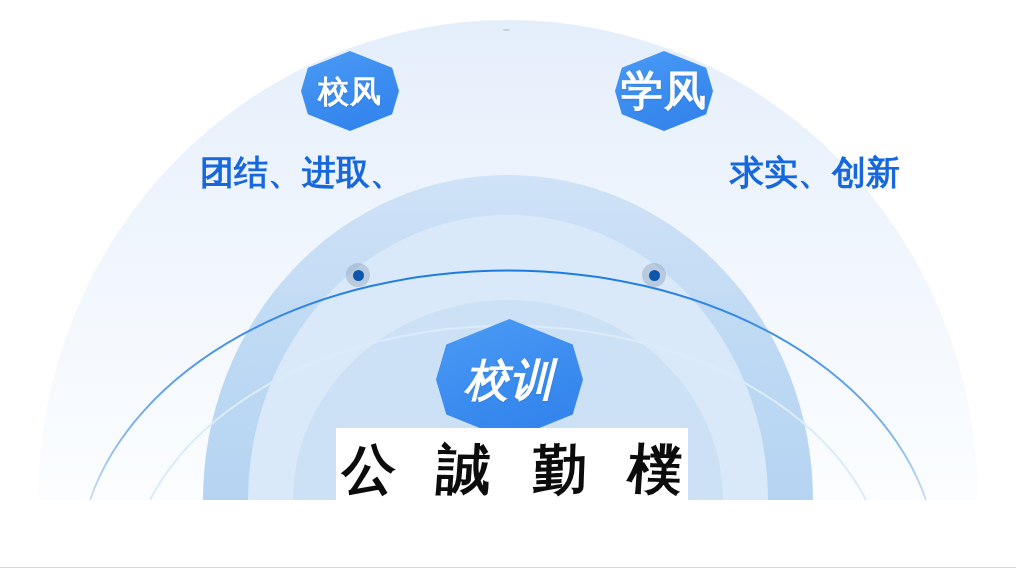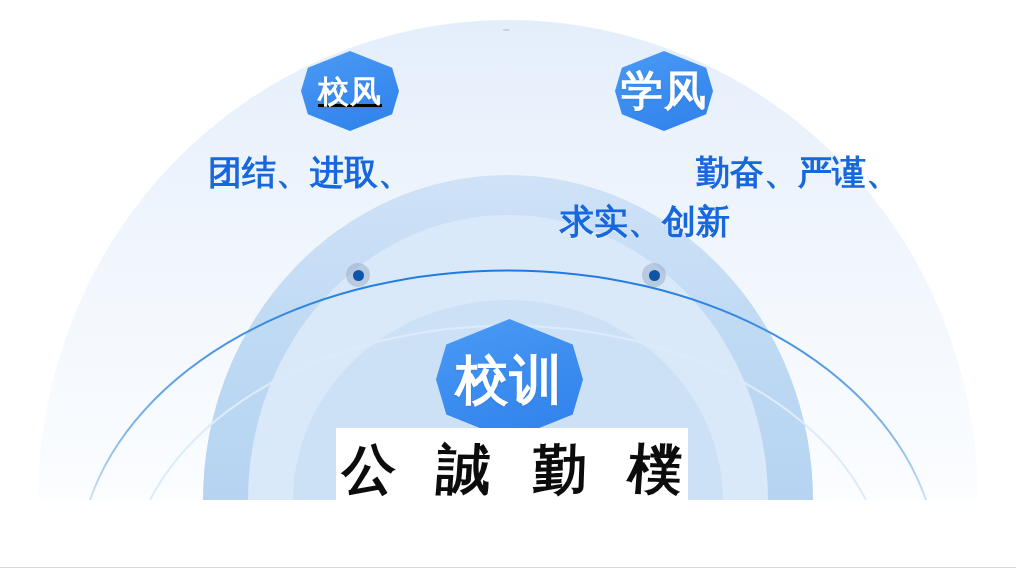--- a/index.html
+++ b/index.html
@@ -68,54 +68,53 @@
     line-height: 1;
     white-space: nowrap;
     text-shadow: 0 1px 2px rgba(20, 70, 140, .18);
   }
 
   #badge-xiaofeng {
     left: 301px;
     top: 51px;
     width: 98px;
     height: 80px;
-    text-decoration: underline;
   }
   #badge-xiaofeng .badge-label { font-size: 31px; }
 
   #badge-xuefeng {
     left: 615px;
     top: 51px;
     width: 98px;
     height: 80px;
   }
   #badge-xuefeng .badge-label { font-size: 42px; }
 
   #badge-xiaoxun {
     left: 436px;
     top: 319px;
     width: 147px;
     height: 121px;
   }
-  #badge-xiaoxun .badge-label { font-size: 53px; }
+  #badge-xiaoxun .badge-label { font-size: 44px; font-style: italic; }
 
   
   .motto {
     position: absolute;
     color: #1668dc;
     font-weight: 700;
     font-size: 34px;
     line-height: 1.45;
     white-space: nowrap;
     text-shadow: 0 1px 1px rgba(255,255,255,.55);
   }
   .motto .line { display: block; }
 
   #motto-left {
-    left: 122px;
+    left: 114px;
     top: 148px;
     text-align: right;
     width: 290px;
   }
   #motto-right {
     left: 560px;
     top: 148px;
     text-align: left;
     width: 340px;
   }
@@ -233,21 +232,20 @@
 
   <div class="badge" id="badge-xiaoxun">
     <span class="badge-label">校训</span>
   </div>
 
   <div class="motto" id="motto-left">
     <span class="line">团结、进取、</span>
   </div>
 
   <div class="motto" id="motto-right">
-    <span class="line">勤奋、严谨、</span>
     <span class="line">求实、创新</span>
   </div>
 
   <div id="calligraphy-panel"></div>
   <div id="calligraphy">
     <span class="glyph">公</span>
     <span class="glyph">誠</span>
     <span class="glyph">勤</span>
     <span class="glyph">樸</span>
   </div>

